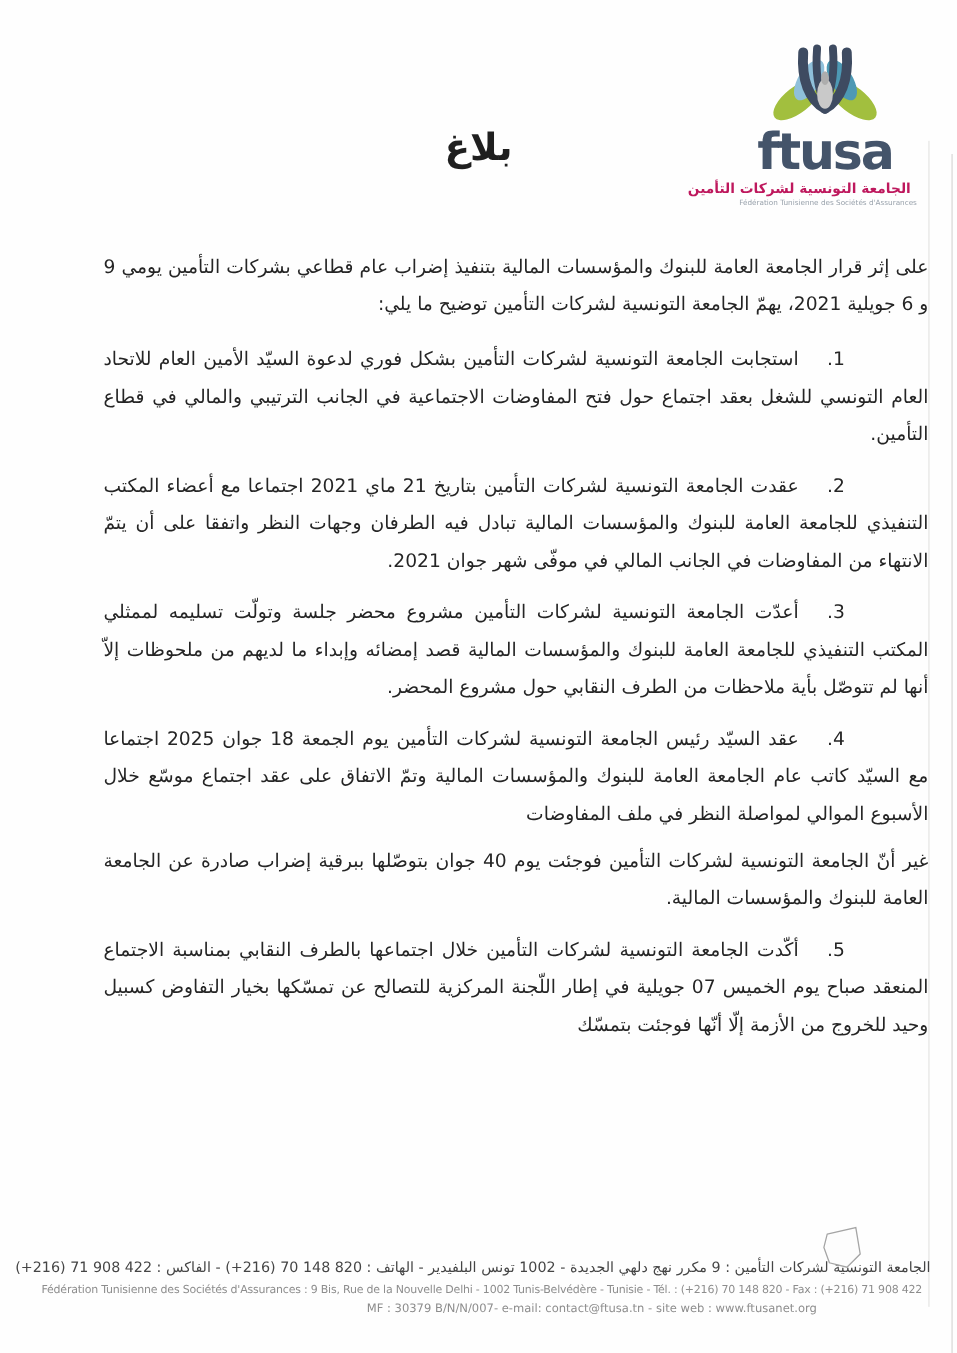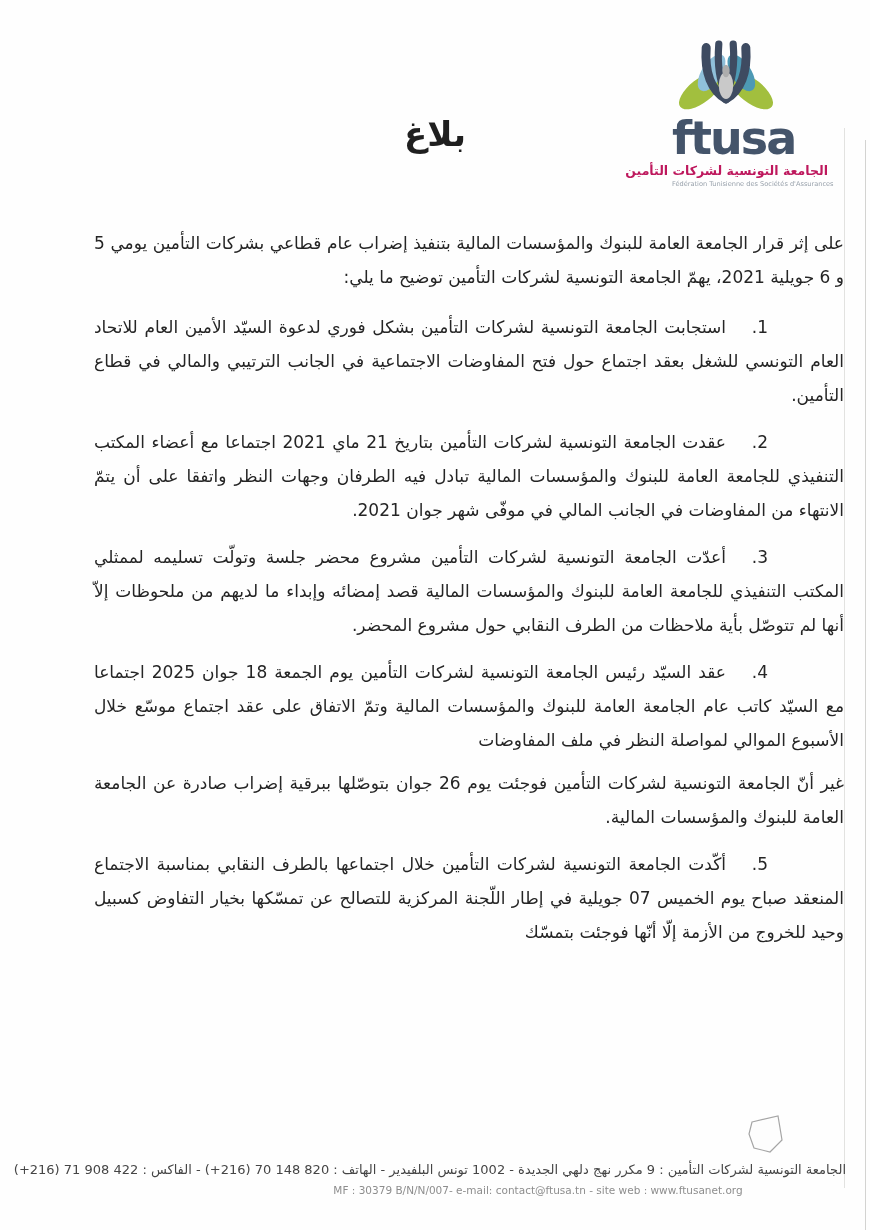--- a/index.html
+++ b/index.html
@@ -7,21 +7,21 @@
   .page {
     position:relative; width:870px; height:1230px; margin:0 auto;
     background:#fefefe; overflow:hidden;
     font-family:"DejaVu Sans", sans-serif; color:#262626;
   }
   
   .scan-line-inner { position:absolute; right:25px; top:128px; bottom:42px; width:1px; background:#e2e2e0; }
   .scan-line-edge  { position:absolute; right:4px;  top:140px; bottom:0;   width:1px; background:#d3d3d1; }
 
   
-  .logo { position:absolute; top:26px; right:42px; width:156px; }
+  .logo { position:absolute; top:26px; right:42px; width:156px; text-align:center; }
   .logo-wordmark {
     font-family:"DejaVu Sans", sans-serif; font-weight:bold;
     font-size:46px; line-height:44px; letter-spacing:-2px;
     color:#44546a; margin-top:-4px;
   }
   .logo-caption-ar { direction:rtl; font-size:12.5px; font-weight:bold; color:#be185d; margin-top:3px; white-space:nowrap; }
   .logo-caption-fr { font-size:6.6px; color:#98a1ab; margin-top:2px; white-space:nowrap; }
 
   
   .doc-title {
@@ -80,52 +80,53 @@
     <div class="logo-wordmark">ftusa</div>
     <div class="logo-caption-ar">الجامعة التونسية لشركات التأمين</div>
     <div class="logo-caption-fr">Fédération Tunisienne des Sociétés d'Assurances</div>
   </div>
 
   <h1 class="doc-title">بلاغ</h1>
 
   <div class="content">
 
 
-    <p class="intro">على إثر قرار الجامعة العامة للبنوك والمؤسسات المالية بتنفيذ إضراب عام قطاعي بشركات التأمين يومي 5 و 6 جويلية 2021، يهمّ الجامعة التونسية لشركات التأمين توضيح ما يلي:</p>
+    <p class="intro">على إثر قرار الجامعة العامة للبنوك والمؤسسات المالية بتنفيذ إضراب عام قطاعي بشركات التأمين يومي 9 و 6 جويلية 2021، يهمّ الجامعة التونسية لشركات التأمين توضيح ما يلي:</p>
 
     <div class="item">
       <span class="item-number">1.</span>
       <p class="first">استجابت الجامعة التونسية لشركات التأمين بشكل فوري لدعوة السيّد الأمين العام للاتحاد العام التونسي للشغل بعقد اجتماع حول فتح المفاوضات الاجتماعية في الجانب الترتيبي والمالي في قطاع التأمين.</p>
     </div>
 
     <div class="item">
       <span class="item-number">2.</span>
       <p class="first">عقدت الجامعة التونسية لشركات التأمين بتاريخ 21 ماي 2021 اجتماعا مع أعضاء المكتب التنفيذي للجامعة العامة للبنوك والمؤسسات المالية تبادل فيه الطرفان وجهات النظر واتفقا على أن يتمّ الانتهاء من المفاوضات في الجانب المالي في موفّى شهر جوان 2021.</p>
     </div>
 
     <div class="item">
       <span class="item-number">3.</span>
       <p class="first">أعدّت الجامعة التونسية لشركات التأمين مشروع محضر جلسة وتولّت تسليمه لممثلي المكتب التنفيذي للجامعة العامة للبنوك والمؤسسات المالية قصد إمضائه وإبداء ما لديهم من ملحوظات إلاّ أنها لم تتوصّل بأية ملاحظات من الطرف النقابي حول مشروع المحضر.</p>
     </div>
 
     <div class="item">
       <span class="item-number">4.</span>
       <p class="first">عقد السيّد رئيس الجامعة التونسية لشركات التأمين يوم الجمعة 18 جوان 2025 اجتماعا مع السيّد كاتب عام الجامعة العامة للبنوك والمؤسسات المالية وتمّ الاتفاق على عقد اجتماع موسّع خلال الأسبوع الموالي لمواصلة النظر في ملف المفاوضات</p>
-      <p>غير أنّ الجامعة التونسية لشركات التأمين فوجئت يوم 26 جوان بتوصّلها ببرقية إضراب صادرة عن الجامعة العامة للبنوك والمؤسسات المالية.</p>
+      <p>غير أنّ الجامعة التونسية لشركات التأمين فوجئت يوم 40 جوان بتوصّلها ببرقية إضراب صادرة عن الجامعة العامة للبنوك والمؤسسات المالية.</p>
     </div>
 
     <div class="item">
       <span class="item-number">5.</span>
       <p class="first">أكّدت الجامعة التونسية لشركات التأمين خلال اجتماعها بالطرف النقابي بمناسبة الاجتماع المنعقد صباح يوم الخميس 07 جويلية في إطار اللّجنة المركزية للتصالح عن تمسّكها بخيار التفاوض كسبيل وحيد للخروج من الأزمة إلّا أنّها فوجئت بتمسّك</p>
     </div>
 
   </div>
 
   <svg class="page-fold" viewBox="0 0 44 42" aria-hidden="true">
     <path d="M6 8 L32 2 L36 26 L24 38 L8 34 L3 20 Z" fill="rgba(254,254,254,0.88)" stroke="#8f8f8f" stroke-width="1.2"></path>
   </svg>
 
   <div class="footer">
     <div class="footer-ar">الجامعة التونسية لشركات التأمين : 9 مكرر نهج دلهي الجديدة - 1002 تونس البلفيدير - الهاتف : ⁦(+216) 70 148 820⁩ - الفاكس : ⁦(+216) 71 908 422⁩</div>
+    <div class="footer-fr">Fédération Tunisienne des Sociétés d'Assurances : 9 Bis, Rue de la Nouvelle Delhi - 1002 Tunis-Belvédère - Tunisie - Tél. : (+216) 70 148 820 - Fax : (+216) 71 908 422</div>
     <div class="footer-mf">MF : 30379 B/N/N/007- e-mail: contact@ftusa.tn - site web : www.ftusanet.org</div>
   </div>
 
 </div>
 
 </body></html>

